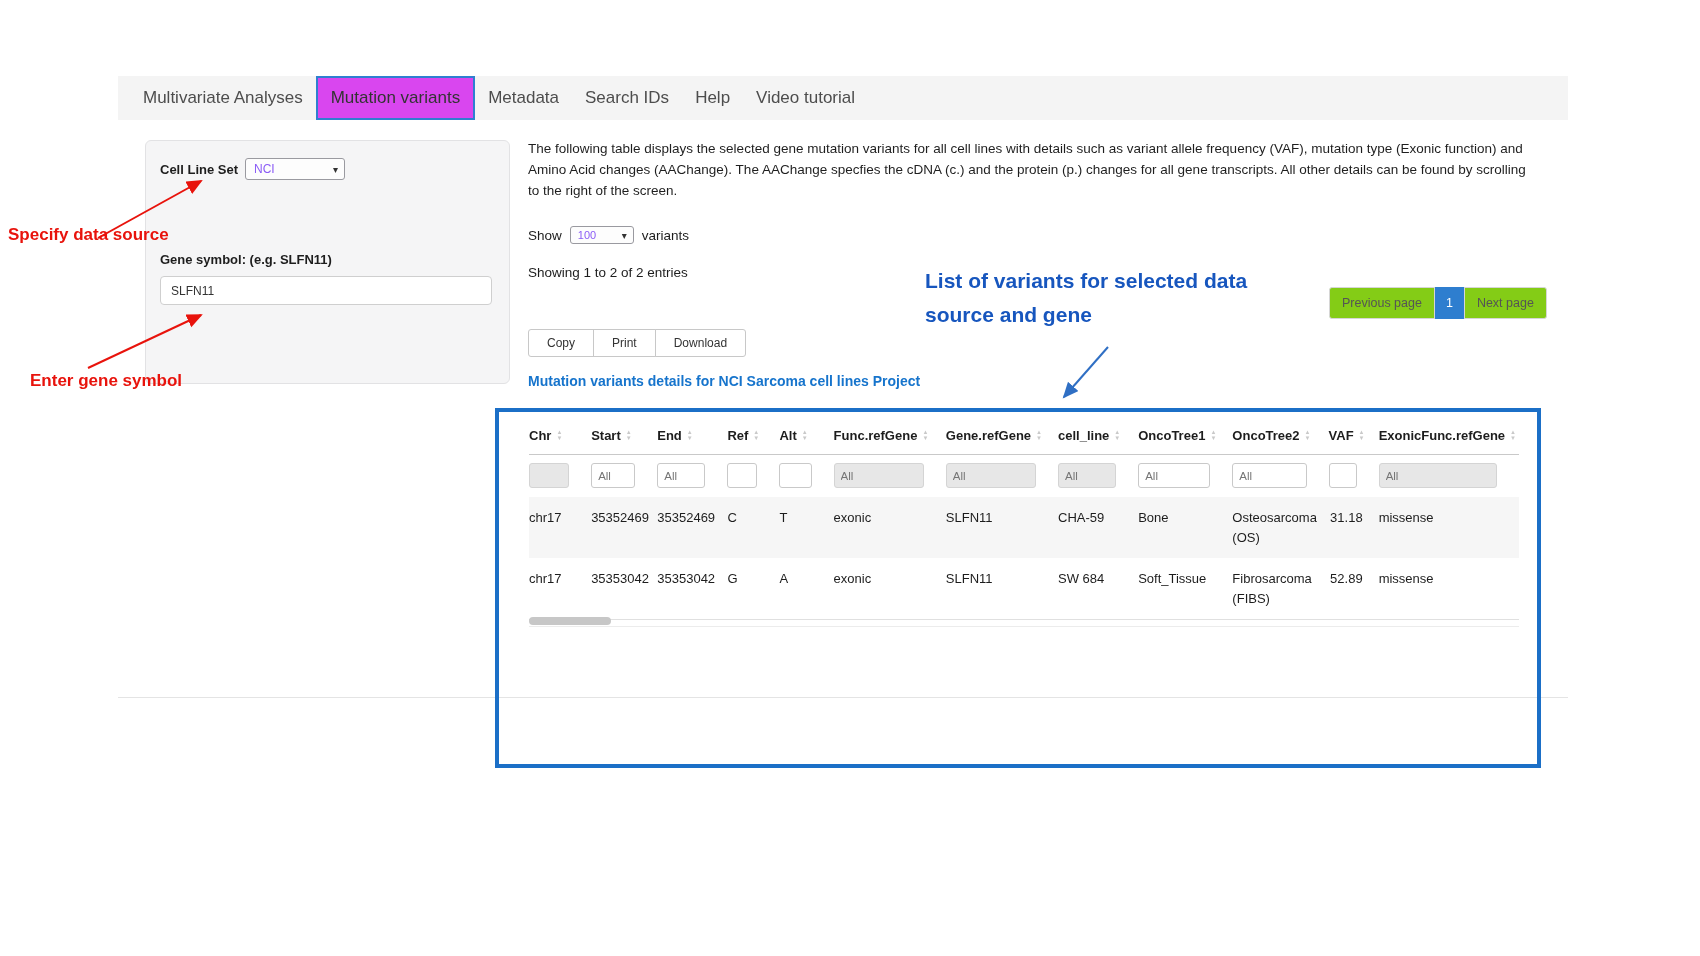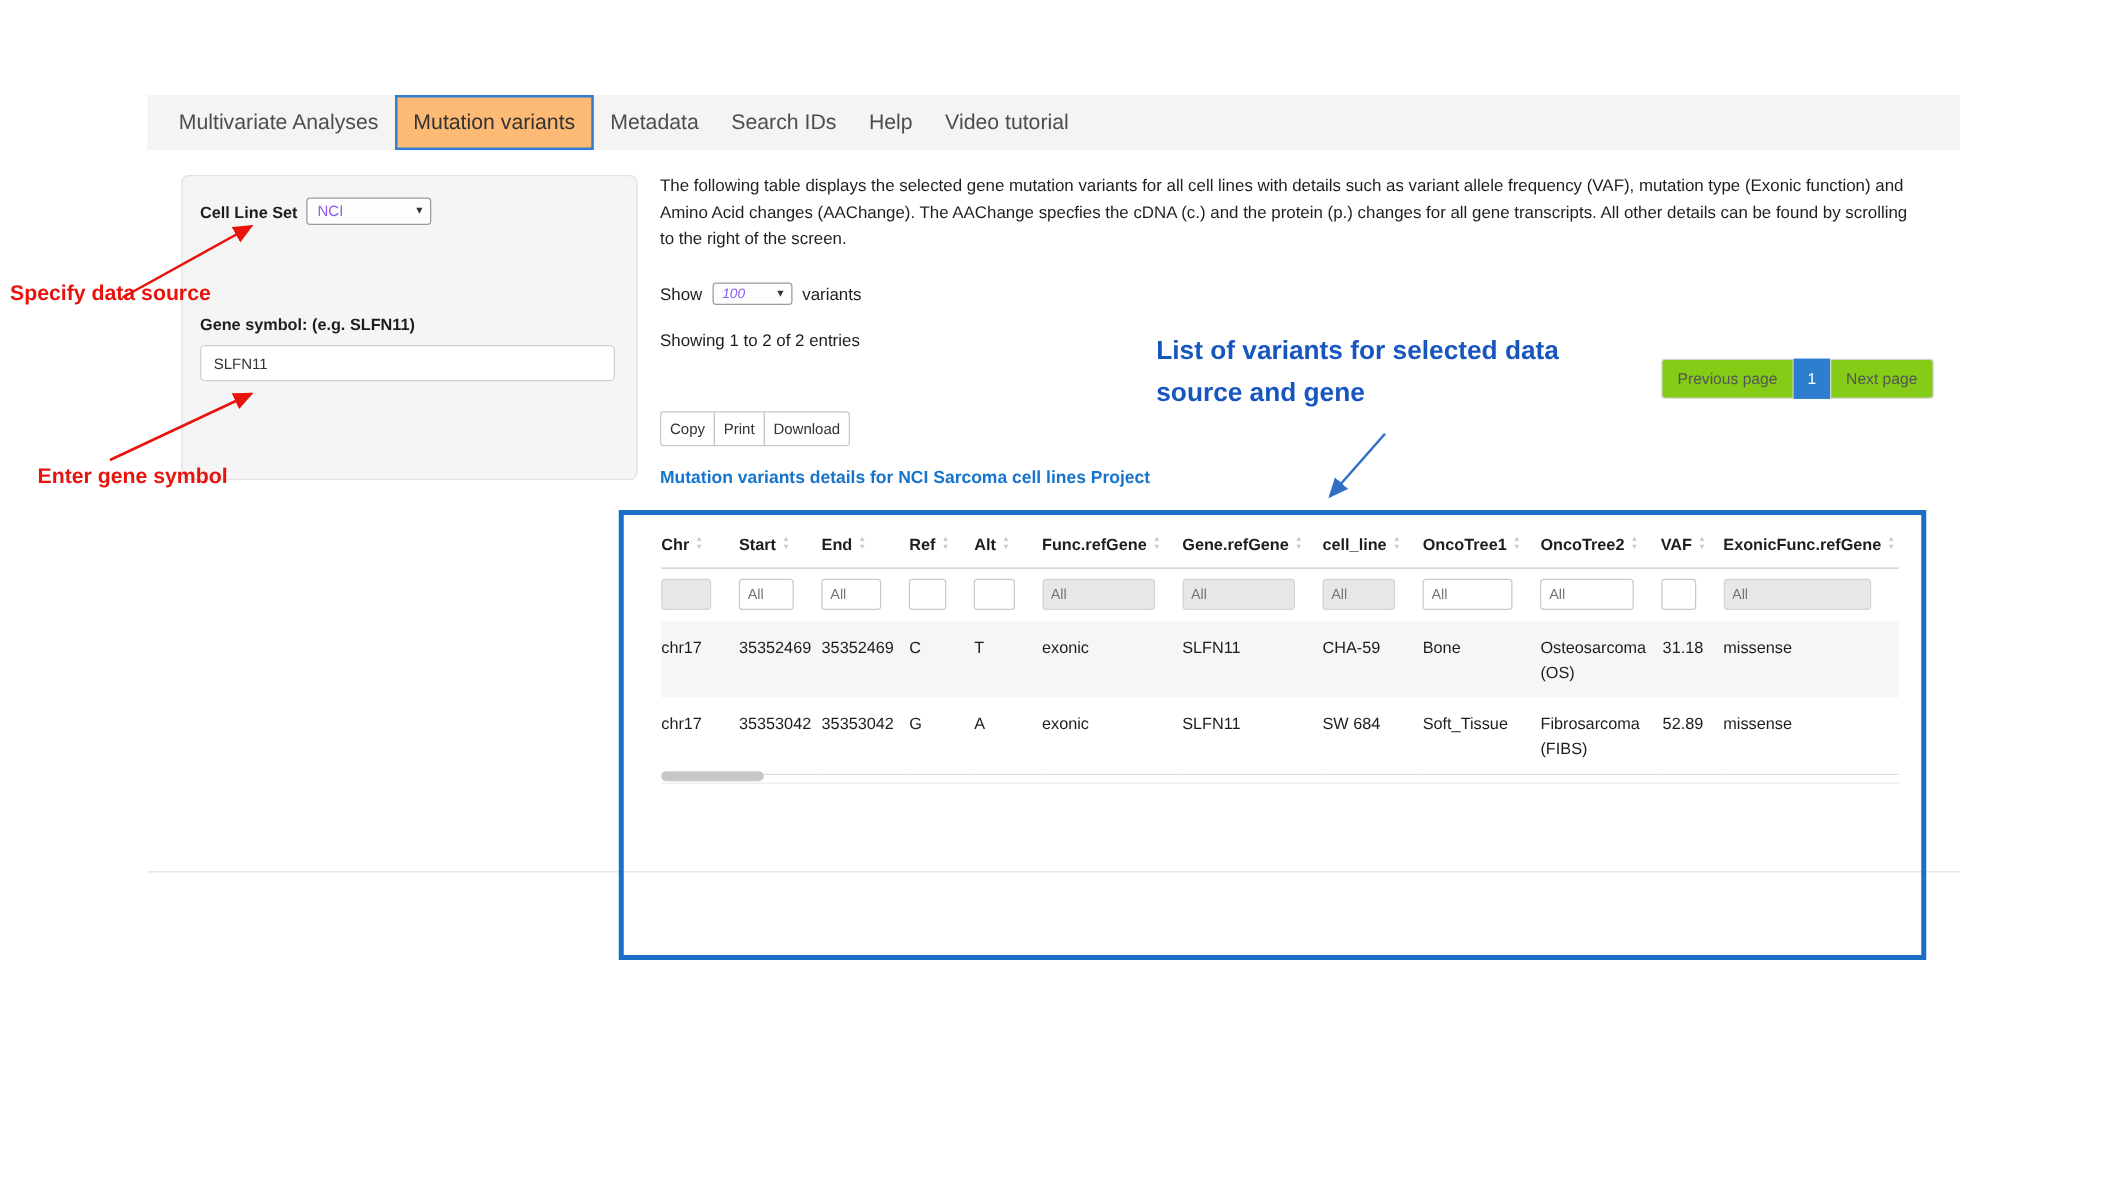--- a/index.html
+++ b/index.html
@@ -5,21 +5,21 @@
   * { box-sizing: border-box; margin: 0; padding: 0; }
   html,body { background: #fff; }
   body { font-family: "Liberation Sans", "DejaVu Sans", sans-serif; }
   .page { position: relative; width: 1700px; height: 956px; background: #fff; overflow: hidden; }
 
   
   .nav { position: absolute; left: 118px; top: 76px; width: 1450px; height: 44px;
          background: #f4f4f4; display: flex; align-items: stretch; padding-left: 12px; }
   .tab { display: flex; align-items: center; padding: 0 13px; font-size: 17px;
          color: #4d4d4d; cursor: pointer; white-space: nowrap; }
-  .tab.active { border: 2px solid #2e7fd0; background: #fdba74; color: #333; }
+  .tab.active { border: 2px solid #2e7fd0; background: #d946ef; color: #333; }
 
   
   .side-panel { position: absolute; left: 145px; top: 140px; width: 365px; height: 244px;
                 background: #f5f5f6; border: 1px solid #e2e2e4; border-radius: 6px; padding: 17px 14px; }
   .side-row1 { display: flex; align-items: center; gap: 7px; }
   .side-label { font-size: 13px; font-weight: bold; color: #1d1d1d; }
   .select-wrap { position: relative; display: inline-block; }
   .select-wrap::after { content: "▾"; position: absolute; right: 7px; top: 50%;
                         transform: translateY(-50%); font-size: 10px; color: #333; pointer-events: none; }
   select { appearance: none; -webkit-appearance: none; font-family: "Liberation Sans", sans-serif;
@@ -38,25 +38,25 @@
               font-size: 21px; font-weight: bold; line-height: 1.62; }
   .overlay { position: absolute; left: 0; top: 0; pointer-events: none; }
   .highlight-box { position: absolute; left: 495px; top: 408px; width: 1046px; height: 360px;
                    border: 4px solid #1b6fc7; pointer-events: none; }
 
   
   .desc { position: absolute; left: 528px; top: 139px; width: 1002px; font-size: 13.5px;
           color: #1f1f1f; line-height: 1.55; }
   .show-row { position: absolute; left: 528px; top: 226px; display: flex; align-items: center;
               gap: 8px; font-size: 13.5px; color: #1d1d1d; }
-  .show-row select { padding: 2px 36px 2px 7px; font-size: 11px; min-width: 54px; font-style: italic; }
+  .show-row select { padding: 2px 36px 2px 7px; font-size: 11px; min-width: 54px; }
   .showing { position: absolute; left: 528px; top: 265px; font-size: 13.5px; color: #1d1d1d; }
   .dt-buttons { position: absolute; left: 528px; top: 329px; display: flex; }
   .dt-btn { font-size: 12px; color: #333; background: #fff; border: 1px solid #c8c8c8;
-            padding: 6px 7px; margin-right: -1px; cursor: pointer; }
+            padding: 6px 18px; margin-right: -1px; cursor: pointer; }
   .dt-btn:first-child { border-radius: 3px 0 0 3px; }
   .dt-btn:last-child { border-radius: 0 3px 3px 0; }
   .table-link { position: absolute; left: 528px; top: 373px; color: #1674cc; font-size: 14px;
                 font-weight: 600; cursor: pointer; }
 
   .pagination { position: absolute; left: 1329px; top: 287px; display: flex; align-items: stretch;
                 font-size: 12.5px; color: #555; }
   .page-btn { border: 1px solid #d6d6d6; background: #84cc16; padding: 8px 12px; cursor: pointer;
               color: #555; font-size: 12.5px; }
   .page-btn.prev { border-radius: 3px 0 0 3px; }

